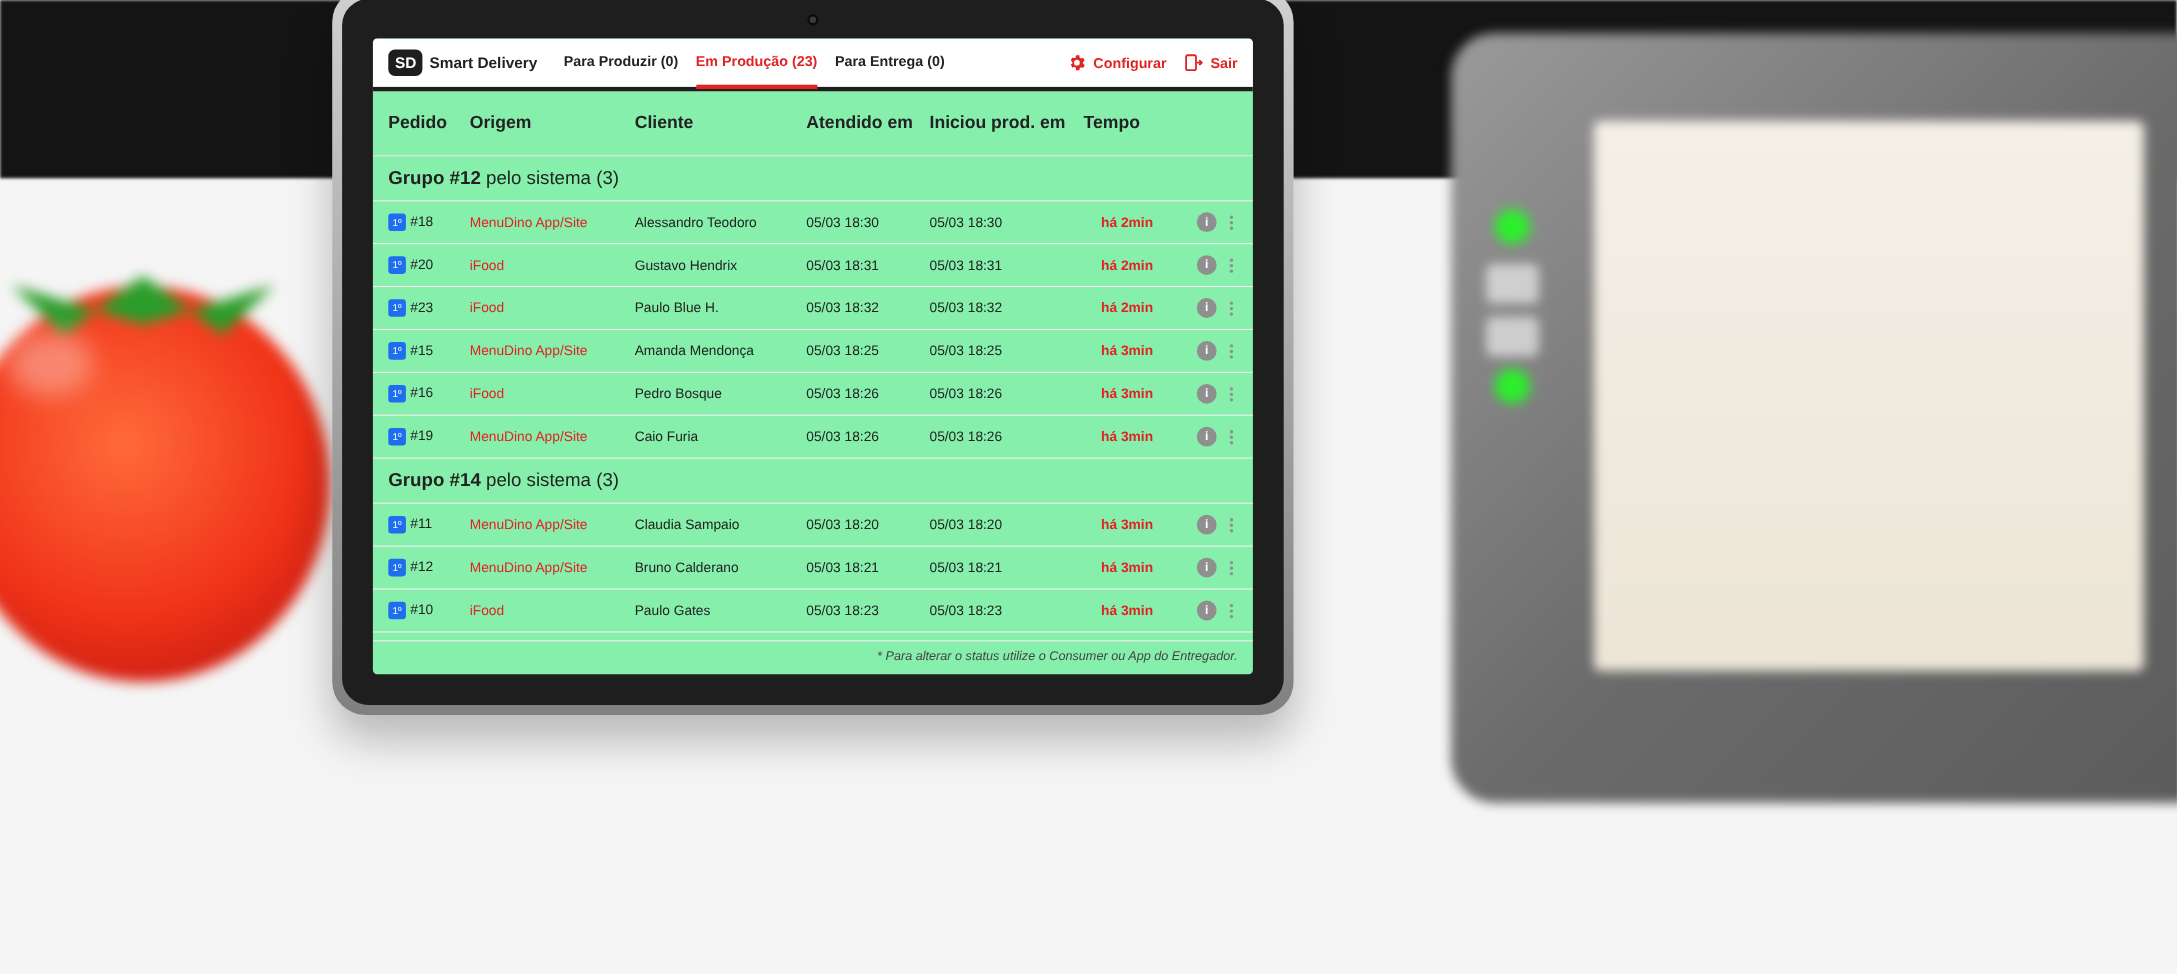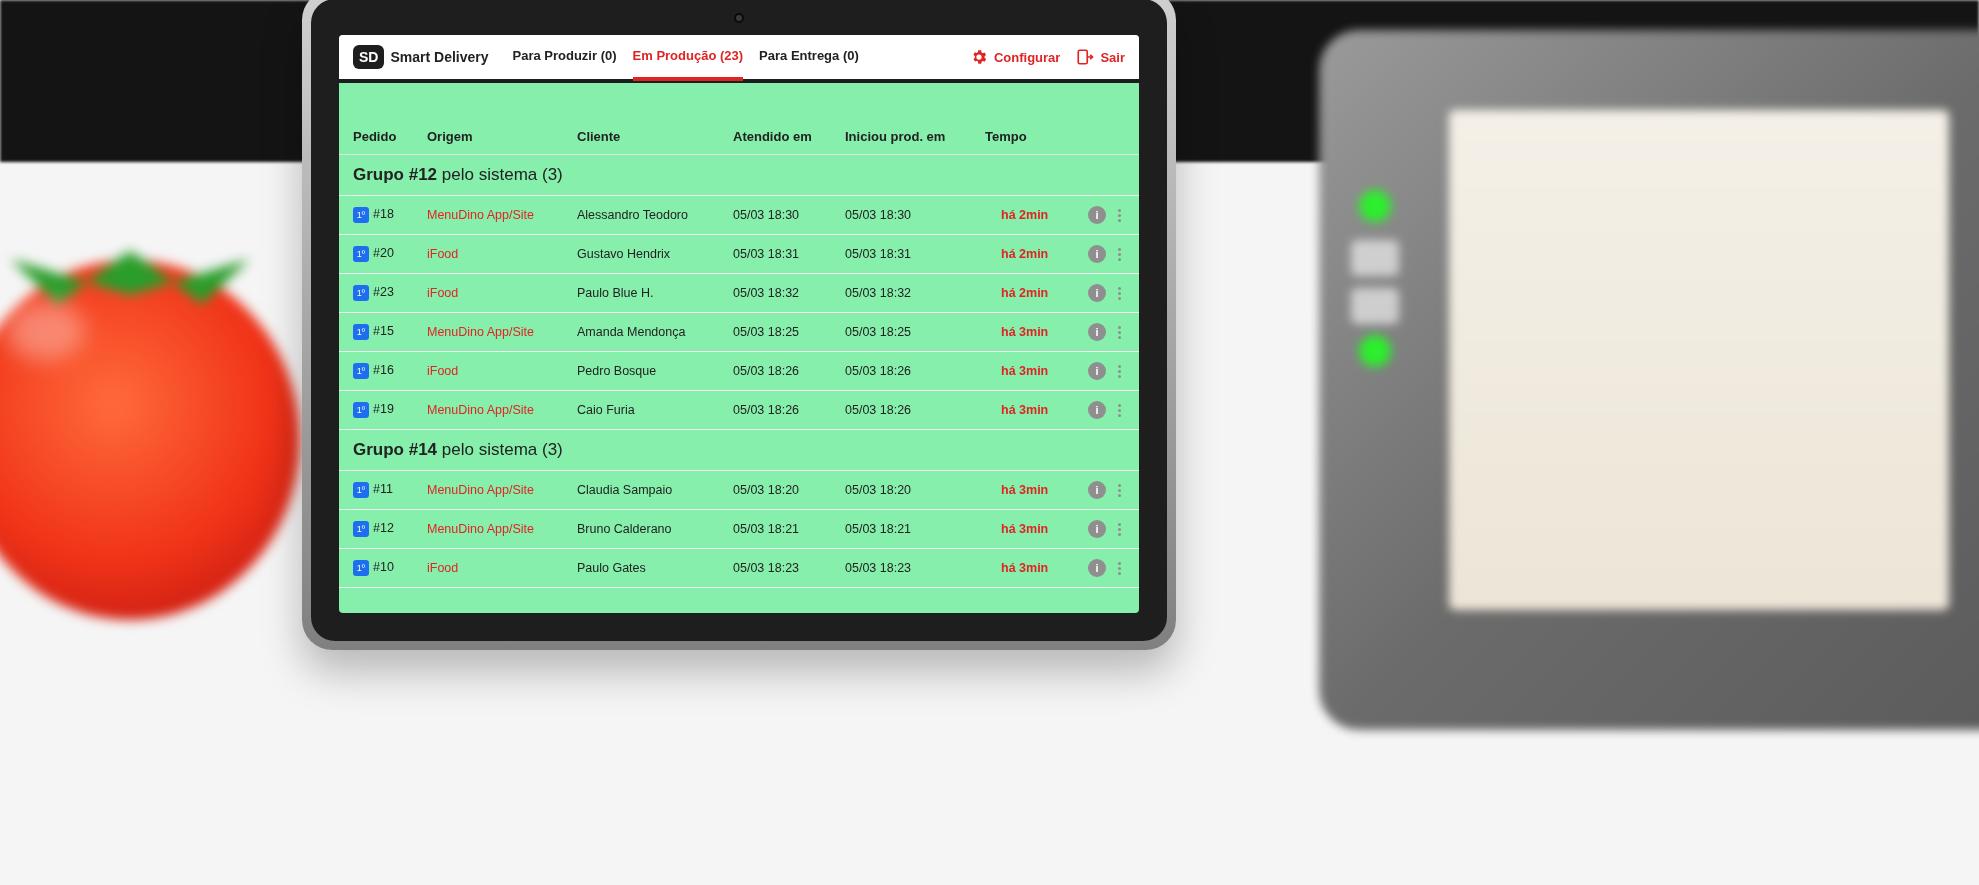--- a/index.html
+++ b/index.html
@@ -52,21 +52,21 @@
 .logo-box { background: #1e1e1e; color: #fff; font-weight: 700; border-radius: 6px; padding: 4px 6px; font-size: 14px; margin-right: 6px; }
 .app-title { font-weight: 600; font-size: 14px; margin-right: 24px; text-align: right; }
 .tabs { display: flex; gap: 16px; align-items: center; }
 .tab { font-size: 13px; font-weight: 600; color: #222; position: relative; padding-bottom: 4px; cursor: pointer; }
 .tab.active { color: #e02424; }
 .tab.active::after { content: ''; position: absolute; left: 0; bottom: -14px; width: 100%; height: 4px; background: #e02424; }
 .header-spacer { flex: 1; }
 .header-btn { display: flex; align-items: center; gap: 6px; color: #e02424; font-weight: 600; cursor: pointer; margin-left: 16px; }
 .header-btn svg { width: 18px; height: 18px; }
 
-.table-head { display: flex; padding: 10px 14px; border-bottom: 1px solid #e3e3e3; font-size: 13px; font-weight: 600; color: #222; margin-top: 36px; }
+.table-head { display: flex; padding: 20px 14px; border-bottom: 1px solid #e3e3e3; font-size: 16px; font-weight: 600; color: #222; }
 .col-pedido { width: 74px; }
 .col-origem { width: 150px; }
 .col-cliente { width: 156px; }
 .col-atend  { width: 112px; }
 .col-prod   { width: 140px; }
 .col-tempo  { width: 78px; }
 .col-act    { flex: 1; display: flex; justify-content: flex-end; gap: 8px; align-items: center; }
 
 .body-scroll { flex: 1; overflow-y: auto; }
 
@@ -277,16 +277,17 @@
               <div class="info-icon">i</div>
               <div class="menu-icon">
                 <span></span>
                 <span></span>
                 <span></span>
               </div>
             </div>
           </div>
         </div>
 
+      <div class="footer-note">* Para alterar o status utilize o Consumer ou App do Entregador.</div>
 
     </div>
   </div>
 </div>
 
 </body></html>

